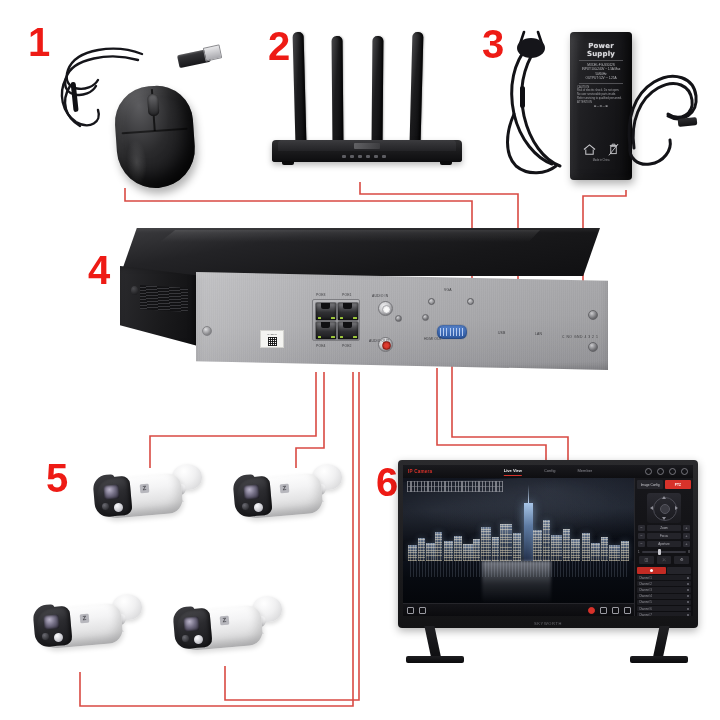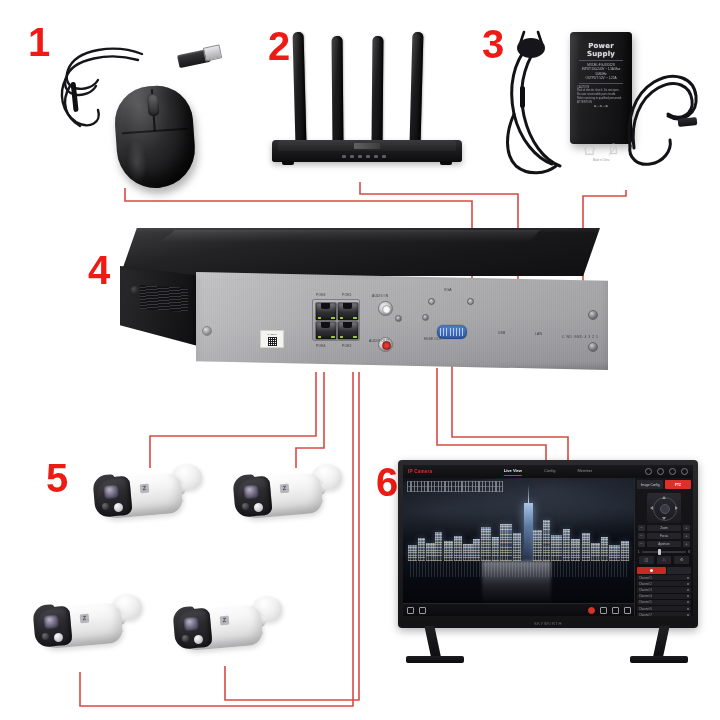--- a/index.html
+++ b/index.html
@@ -107,21 +107,21 @@
   }
   .led-row{position:absolute;left:50%;top:4px;margin-left:-25px;display:flex;gap:4px;}
   .led{width:4px;height:3px;border-radius:1px;background:#5d5d62;}
   .router-foot{
     position:absolute;top:21px;width:12px;height:4px;background:#0a0a0b;border-radius:0 0 2px 2px;
   }
 
   
   .psu-wrap{left:498px;top:22px;width:200px;height:170px;}
   .psu-brick{
-    position:absolute;left:72px;top:10px;width:62px;height:112px;
+    position:absolute;left:72px;top:10px;width:62px;height:148px;
     border-radius:4px;
     background:linear-gradient(100deg,#3a3a3d 0%,#232326 18%,#17171a 60%,#0e0e10 100%);
     box-shadow:inset -6px 0 10px rgba(0,0,0,.6),
                inset 4px 0 8px rgba(255,255,255,.07),
                2px 4px 8px rgba(0,0,0,.3);
   }
   .psu-label{
     position:absolute;left:5px;top:10px;right:5px;
     color:#d9d9dd;text-align:center;
   }

